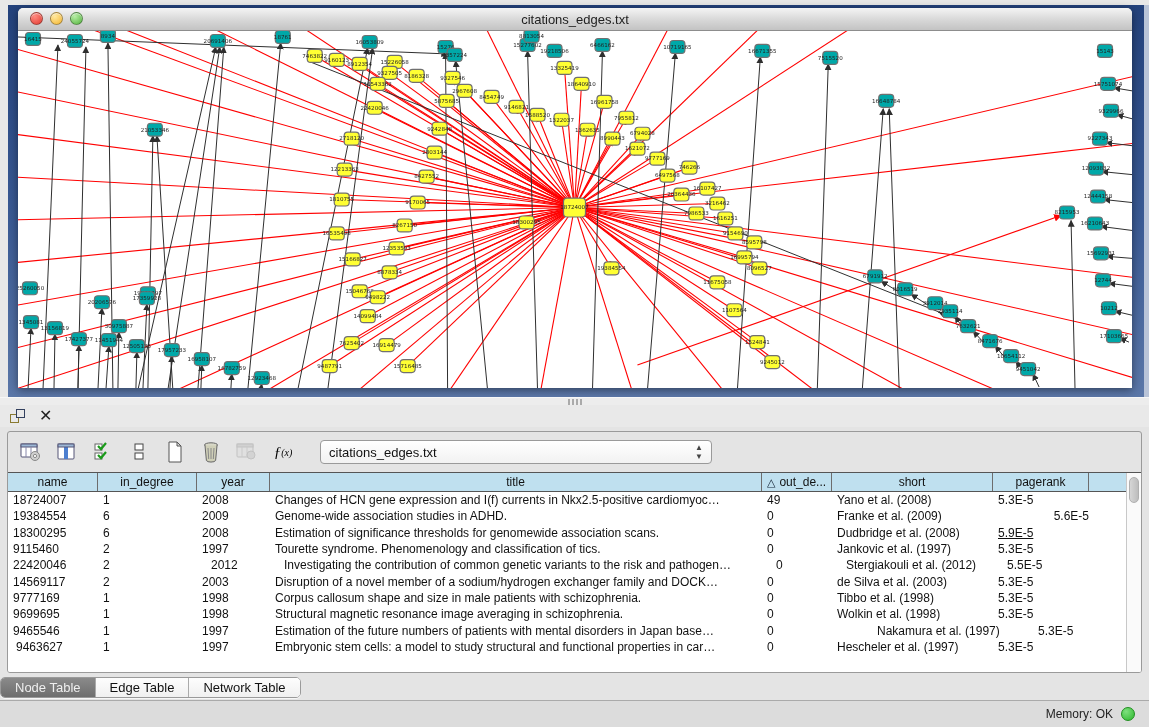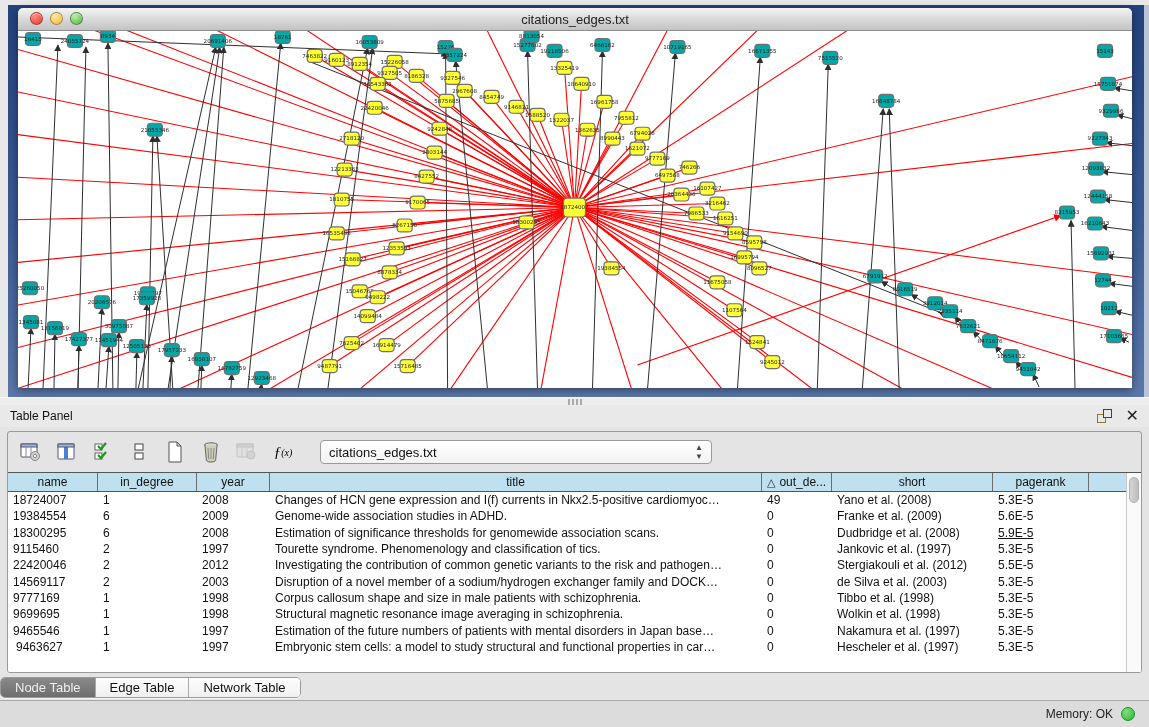--- a/index.html
+++ b/index.html
@@ -486,21 +486,20 @@
     </div>
   </div>
 </div>
 
 <div class="splitter">
     <span class="grip"></span>
   </div>
 
 <div class="table-panel">
   <div class="tp-header">
-    <span class="tp-title">Table Panel</span>
     <span class="tp-float">
         <span class="sq1"></span>
         <span class="sq2"></span>
       </span>
     <span class="tp-close">✕</span>
   </div>
 
   <div class="tp-inner">
     <div class="toolbar">
       <span class="tbtn">
@@ -603,21 +602,21 @@
               <div class="gcell" style="width: 161px; flex: 0 0 161px;">Yano et al. (2008)</div>
               <div class="gcell" style="width: 96px; flex: 0 0 96px;">5.3E-5</div>
             </div>
             <div class="grow">
               <div class="gcell" style="width: 90px; flex: 0 0 90px;">19384554</div>
               <div class="gcell" style="width: 99px; flex: 0 0 99px;">6</div>
               <div class="gcell" style="width: 73px; flex: 0 0 73px;">2009</div>
               <div class="gcell" style="width: 492px; flex: 0 0 492px;">Genome-wide association studies in ADHD.</div>
               <div class="gcell" style="width: 70px; flex: 0 0 70px;">0</div>
               <div class="gcell" style="width: 161px; flex: 0 0 161px;">Franke et al. (2009)</div>
-              <div class="gcell" style="width: 96px; flex: 0 0 96px;">5.6E-5</div>
+              <div class="gcell" style="width: 96px; flex: 0 0 96px; text-align: right;">5.6E-5</div>
             </div>
             <div class="grow">
               <div class="gcell" style="width: 90px; flex: 0 0 90px;">18300295</div>
               <div class="gcell" style="width: 99px; flex: 0 0 99px;">6</div>
               <div class="gcell" style="width: 73px; flex: 0 0 73px;">2008</div>
               <div class="gcell" style="width: 492px; flex: 0 0 492px;">Estimation of significance thresholds for genomewide association scans.</div>
               <div class="gcell" style="width: 70px; flex: 0 0 70px;">0</div>
               <div class="gcell" style="width: 161px; flex: 0 0 161px;">Dudbridge et al. (2008)</div>
               <div class="gcell" style="width: 96px; flex: 0 0 96px; text-decoration: underline;">5.9E-5</div>
             </div>
@@ -626,21 +625,21 @@
               <div class="gcell" style="width: 99px; flex: 0 0 99px;">2</div>
               <div class="gcell" style="width: 73px; flex: 0 0 73px;">1997</div>
               <div class="gcell" style="width: 492px; flex: 0 0 492px;">Tourette syndrome. Phenomenology and classification of tics.</div>
               <div class="gcell" style="width: 70px; flex: 0 0 70px;">0</div>
               <div class="gcell" style="width: 161px; flex: 0 0 161px;">Jankovic et al. (1997)</div>
               <div class="gcell" style="width: 96px; flex: 0 0 96px;">5.3E-5</div>
             </div>
             <div class="grow">
               <div class="gcell" style="width: 90px; flex: 0 0 90px;">22420046</div>
               <div class="gcell" style="width: 99px; flex: 0 0 99px;">2</div>
-              <div class="gcell" style="width: 73px; flex: 0 0 73px;">2012</div>
+              <div class="gcell" style="width: 73px; flex: 0 0 73px; margin-left: 9px;">2012</div>
               <div class="gcell" style="width: 492px; flex: 0 0 492px;">Investigating the contribution of common genetic variants to the risk and pathogen…</div>
               <div class="gcell" style="width: 70px; flex: 0 0 70px;">0</div>
               <div class="gcell" style="width: 161px; flex: 0 0 161px;">Stergiakouli et al. (2012)</div>
               <div class="gcell" style="width: 96px; flex: 0 0 96px;">5.5E-5</div>
             </div>
             <div class="grow">
               <div class="gcell" style="width: 90px; flex: 0 0 90px;">14569117</div>
               <div class="gcell" style="width: 99px; flex: 0 0 99px;">2</div>
               <div class="gcell" style="width: 73px; flex: 0 0 73px;">2003</div>
               <div class="gcell" style="width: 492px; flex: 0 0 492px;">Disruption of a novel member of a sodium/hydrogen exchanger family and DOCK…</div>
@@ -665,21 +664,21 @@
               <div class="gcell" style="width: 70px; flex: 0 0 70px;">0</div>
               <div class="gcell" style="width: 161px; flex: 0 0 161px;">Wolkin et al. (1998)</div>
               <div class="gcell" style="width: 96px; flex: 0 0 96px;">5.3E-5</div>
             </div>
             <div class="grow">
               <div class="gcell" style="width: 90px; flex: 0 0 90px;">9465546</div>
               <div class="gcell" style="width: 99px; flex: 0 0 99px;">1</div>
               <div class="gcell" style="width: 73px; flex: 0 0 73px;">1997</div>
               <div class="gcell" style="width: 492px; flex: 0 0 492px;">Estimation of the future numbers of patients with mental disorders in Japan base…</div>
               <div class="gcell" style="width: 70px; flex: 0 0 70px;">0</div>
-              <div class="gcell" style="width: 161px; flex: 0 0 161px;">Nakamura et al. (1997)</div>
+              <div class="gcell" style="width: 161px; flex: 0 0 161px; margin-left: 40px;">Nakamura et al. (1997)</div>
               <div class="gcell" style="width: 96px; flex: 0 0 96px;">5.3E-5</div>
             </div>
             <div class="grow">
               <div class="gcell" style="width: 90px; flex: 0 0 90px; padding-left: 8px;">9463627</div>
               <div class="gcell" style="width: 99px; flex: 0 0 99px;">1</div>
               <div class="gcell" style="width: 73px; flex: 0 0 73px;">1997</div>
               <div class="gcell" style="width: 492px; flex: 0 0 492px;">Embryonic stem cells: a model to study structural and functional properties in car…</div>
               <div class="gcell" style="width: 70px; flex: 0 0 70px;">0</div>
               <div class="gcell" style="width: 161px; flex: 0 0 161px;">Hescheler et al. (1997)</div>
               <div class="gcell" style="width: 96px; flex: 0 0 96px;">5.3E-5</div>

